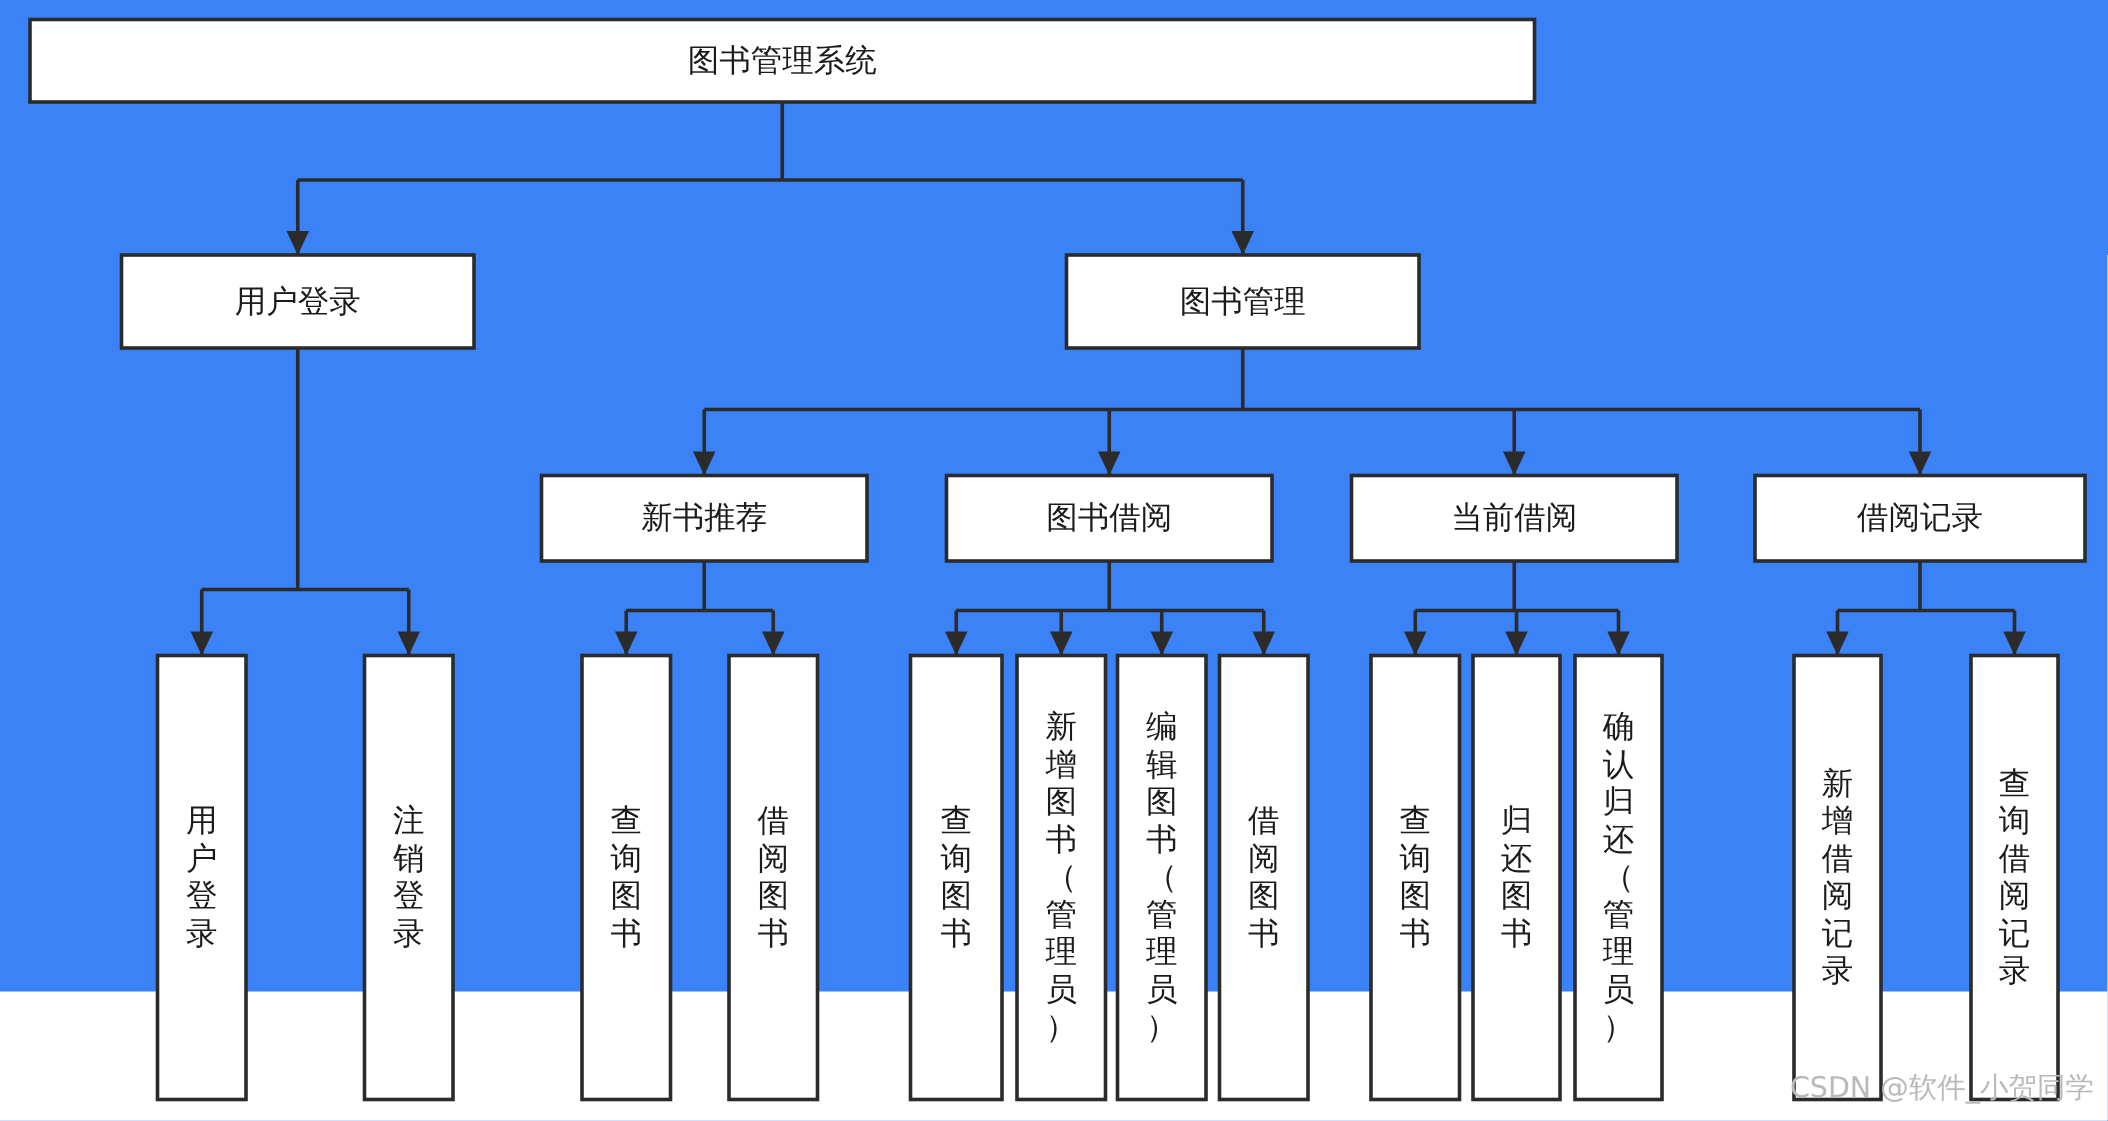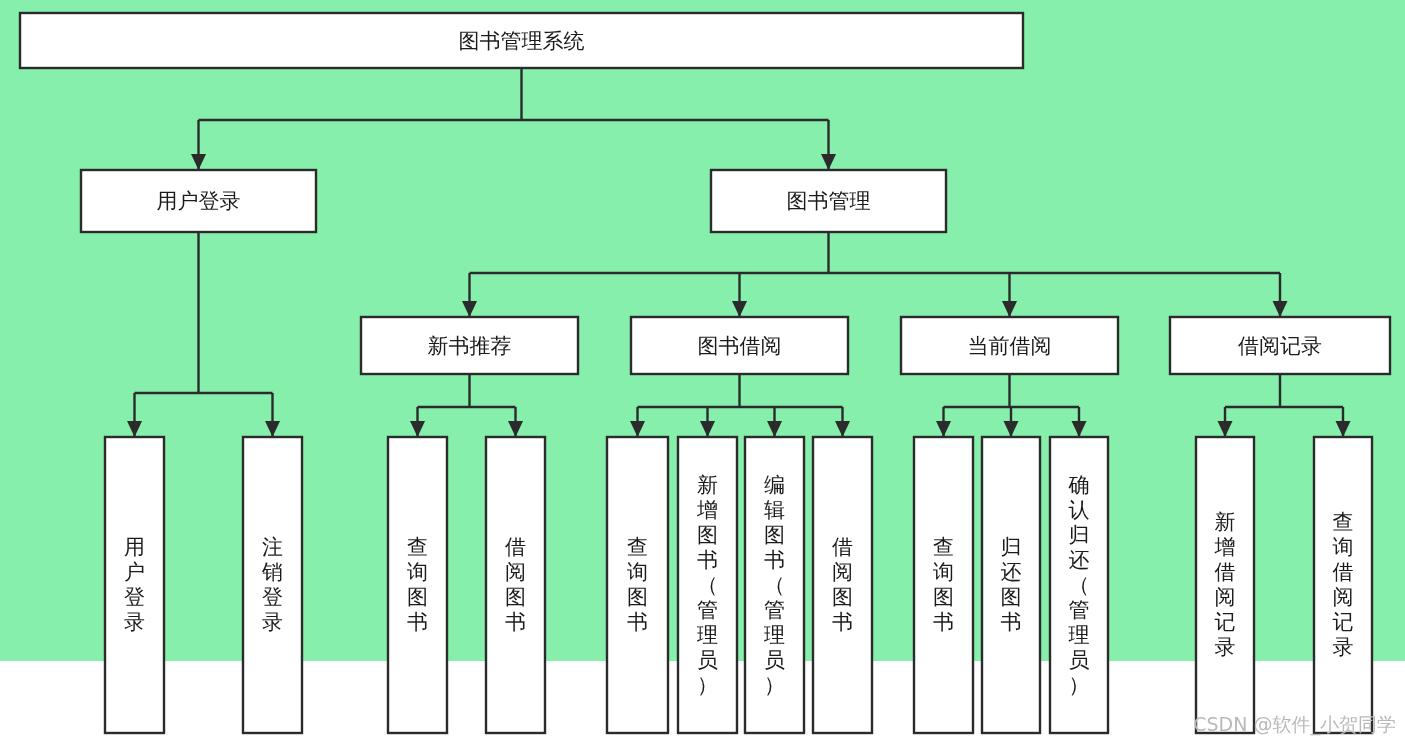--- a/index.html
+++ b/index.html
@@ -11,21 +11,21 @@
   body {
     width: 1405px;
     height: 747px;
     overflow: hidden;
     font-family: "DejaVu Sans", "Liberation Sans", sans-serif;
   }
   #diagram-root {
     position: relative;
     width: 1405px;
     height: 661px;
-    background: #86efac;
+    background: #3b82f6;
   }
   svg#flowchart {
     position: absolute;
     left: 0;
     top: 0;
     width: 1405px;
     height: 747px;
     display: block;
   }
   .node-box {

